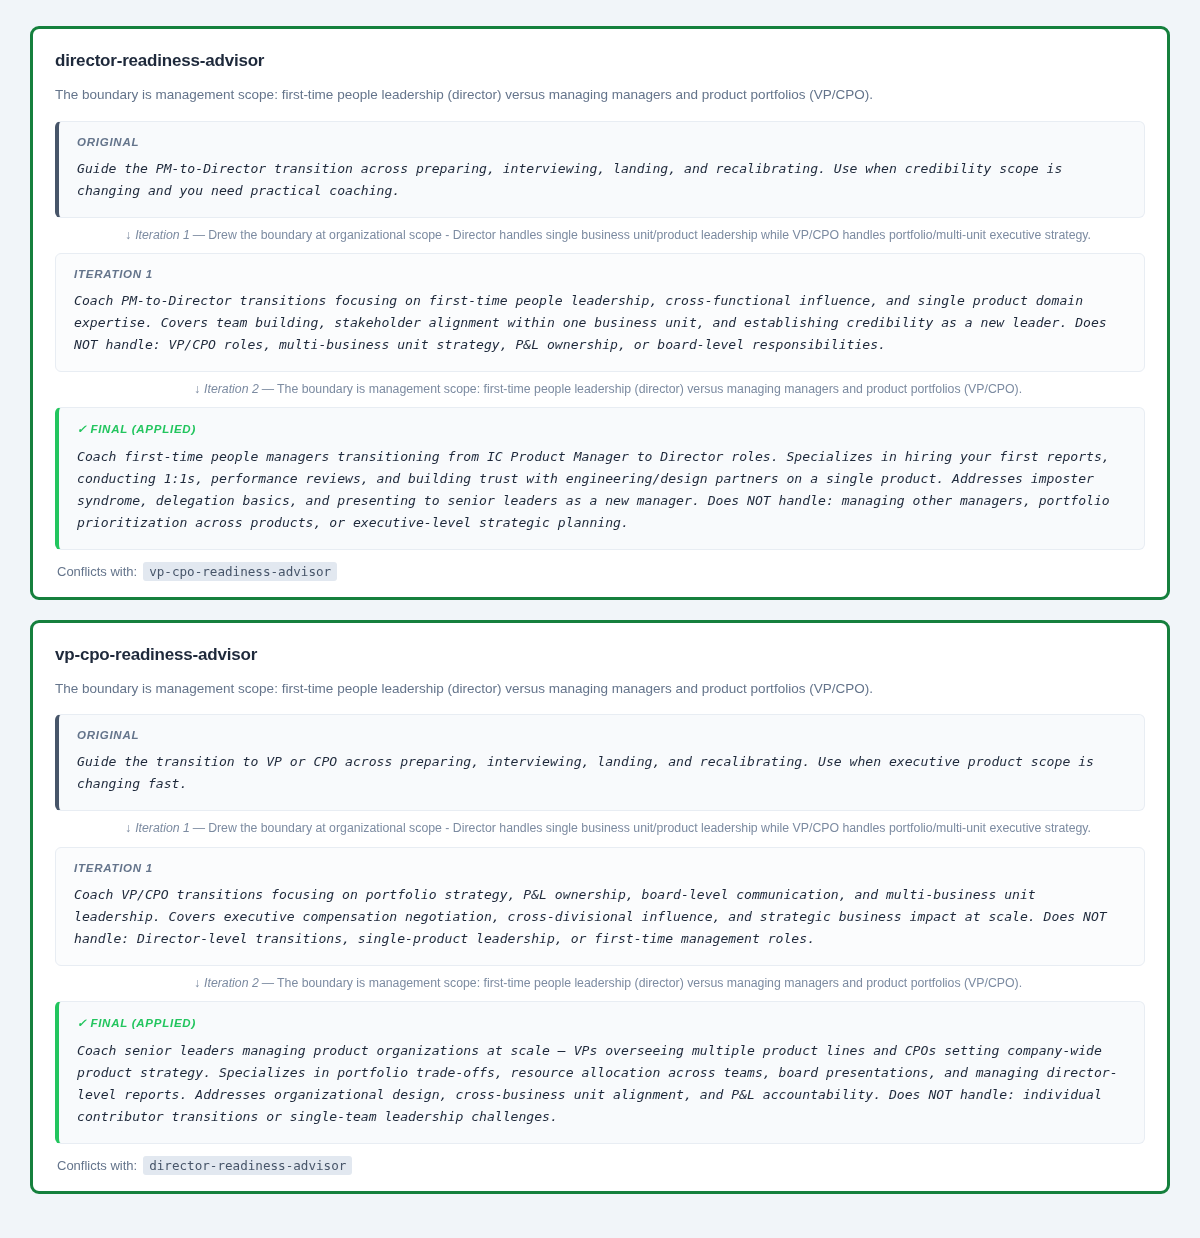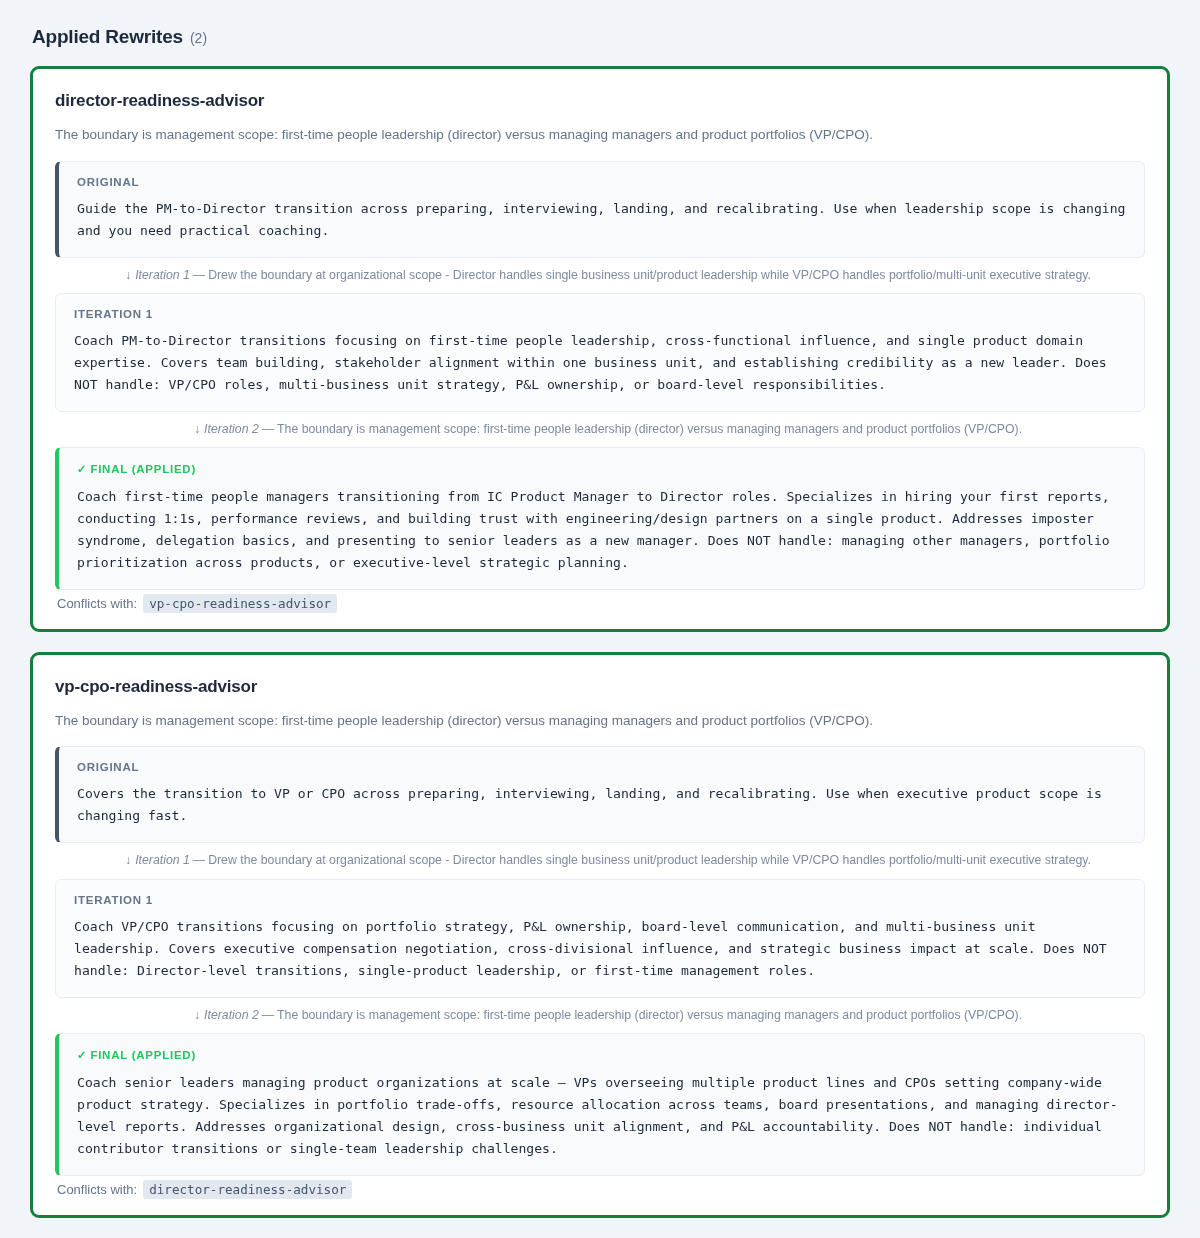--- a/index.html
+++ b/index.html
@@ -55,20 +55,21 @@
     font-size: 13.5px;
     color: #64748b;
     line-height: 1.45;
     margin: 0 0 16px 0;
   }
   
   .block {
     border-radius: 6px;
     padding: 14px 18px 15px 18px;
     background: #f8fafc;
+    font-style: italic;
   }
   .block.original {
     border: 1px solid #e8edf3;
     border-left: 4px solid #475569;
   }
   .block.iteration {
     border: 1px solid #e8edf3;
     border-left: 1px solid #e8edf3;
     background: #fbfcfd;
   }
@@ -106,53 +107,49 @@
     line-height: 1.4;
     text-align: center;
   }
   .iter-note .arrow { margin-right: 4px; }
   .iter-note .iter-name { font-style: italic; }
   .iter-note .dash { margin: 0 3px; }
   
   .conflicts {
     font-size: 13px;
     color: #64748b;
-    margin-top: 4px;
+    margin-top: 12px;
     padding-left: 2px;
     display: flex;
     align-items: center;
     flex-wrap: wrap;
     gap: 6px;
   }
   .chip {
     font-family: "DejaVu Sans Mono", "Liberation Mono", monospace;
     font-size: 12.6px;
     background: #e2e8f0;
     color: #475569;
     border-radius: 3px;
     padding: 2px 6px;
   }
 </style>
 </head>
 <body>
 
 <div class="page">
 
-  <div class="section-header">
-    <span class="section-title">Applied Rewrites</span>
-    <span class="section-count">(2)</span>
-  </div>
 
   <div class="card">
     <div class="card-title">director-readiness-advisor</div>
     <div class="card-desc">The boundary is management scope: first-time people leadership (director) versus managing managers and product portfolios (VP/CPO).</div>
 
     <div class="block original">
       <div class="block-label">ORIGINAL</div>
-      <p class="block-text">Guide the PM-to-Director transition across preparing, interviewing, landing, and recalibrating. Use when leadership scope is changing and you need practical coaching.</p>
+      <p class="block-text">Guide the PM-to-Director transition across preparing, interviewing, landing, and recalibrating. Use when credibility scope is changing and you need practical coaching.</p>
     </div>
 
     <div class="iter-note">
       <span class="arrow">↓</span><span class="iter-name">Iteration 1</span><span class="dash">—</span><span>Drew the boundary at organizational scope - Director handles single business unit/product leadership while VP/CPO handles portfolio/multi-unit executive strategy.</span>
     </div>
 
     <div class="block iteration">
       <div class="block-label">ITERATION 1</div>
       <p class="block-text">Coach PM-to-Director transitions focusing on first-time people leadership, cross-functional influence, and single product domain expertise. Covers team building, stakeholder alignment within one business unit, and establishing credibility as a new leader. Does NOT handle: VP/CPO roles, multi-business unit strategy, P&amp;L ownership, or board-level responsibilities.</p>
     </div>
@@ -173,21 +170,21 @@
       <span class="chip">vp-cpo-readiness-advisor</span>
     </div>
   </div>
 
   <div class="card">
     <div class="card-title">vp-cpo-readiness-advisor</div>
     <div class="card-desc">The boundary is management scope: first-time people leadership (director) versus managing managers and product portfolios (VP/CPO).</div>
 
     <div class="block original">
       <div class="block-label">ORIGINAL</div>
-      <p class="block-text">Covers the transition to VP or CPO across preparing, interviewing, landing, and recalibrating. Use when executive product scope is changing fast.</p>
+      <p class="block-text">Guide the transition to VP or CPO across preparing, interviewing, landing, and recalibrating. Use when executive product scope is changing fast.</p>
     </div>
 
     <div class="iter-note">
       <span class="arrow">↓</span><span class="iter-name">Iteration 1</span><span class="dash">—</span><span>Drew the boundary at organizational scope - Director handles single business unit/product leadership while VP/CPO handles portfolio/multi-unit executive strategy.</span>
     </div>
 
     <div class="block iteration">
       <div class="block-label">ITERATION 1</div>
       <p class="block-text">Coach VP/CPO transitions focusing on portfolio strategy, P&amp;L ownership, board-level communication, and multi-business unit leadership. Covers executive compensation negotiation, cross-divisional influence, and strategic business impact at scale. Does NOT handle: Director-level transitions, single-product leadership, or first-time management roles.</p>
     </div>

